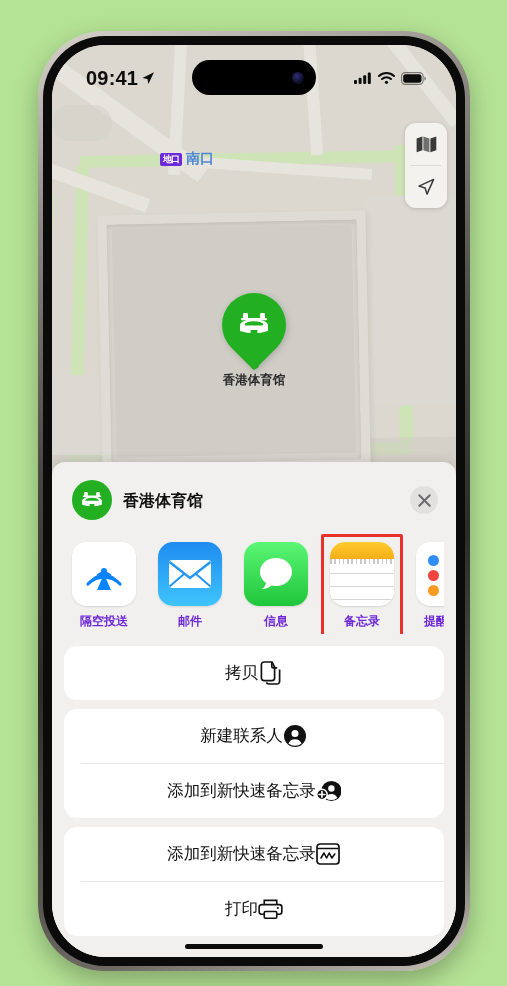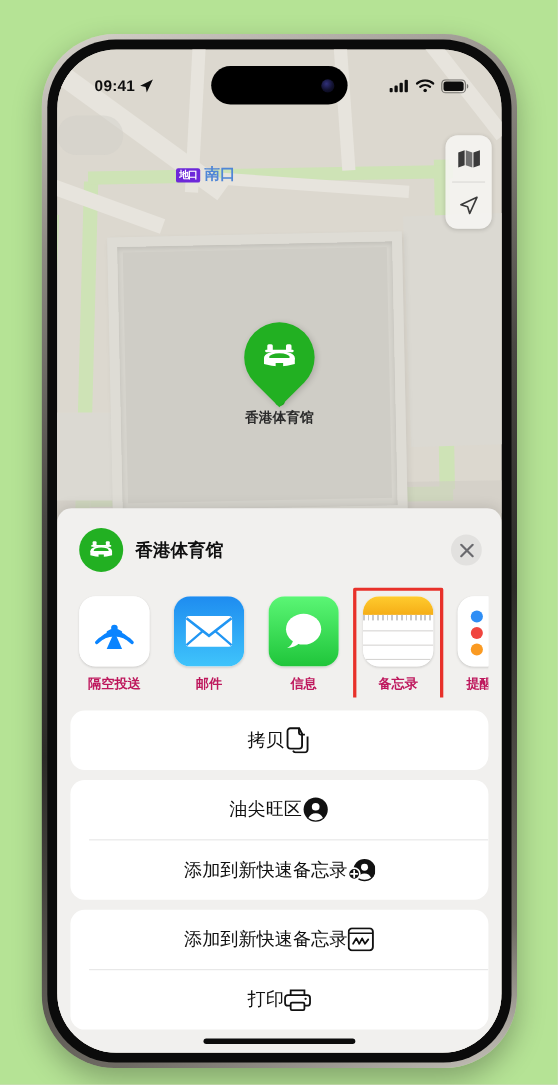--- a/index.html
+++ b/index.html
@@ -86,21 +86,21 @@
   #map-pin-dot { width: 9px; height: 9px; border-radius: 50%; background: #22b022; margin: 3px auto 0; }
   #map-pin-label { margin-top: 3px; font-size: 12.5px; font-weight: 700; color: #2b2b2b; white-space: nowrap; }
 
   
   #status-bar {
     position: absolute; left: 0; top: 0; width: 100%; height: 52px;
     display: flex; align-items: center; justify-content: space-between;
     padding: 14px 30px 0 34px; z-index: 20;
   }
   #status-left { display: flex; align-items: center; gap: 3px; }
-  #status-time { font-size: 14px; font-weight: 700; color: #0d0d0d; letter-spacing: .2px; }
+  #status-time { font-size: 20px; font-weight: 700; color: #0d0d0d; letter-spacing: .2px; }
   #status-right { display: flex; align-items: center; gap: 6px; }
 
   #dynamic-island {
     position: absolute; left: 50%; top: 15px; transform: translateX(-50%);
     width: 124px; height: 35px; border-radius: 19px; background: #000;
     z-index: 25; display: flex; align-items: center; justify-content: flex-end;
     padding-right: 12px;
   }
   #front-camera { width: 12px; height: 12px; border-radius: 50%;
     background: radial-gradient(circle at 40% 35%, #30307a 0%, #11112e 55%, #050510 100%); }
@@ -133,21 +133,21 @@
   #close-button {
     width: 28px; height: 28px; border-radius: 50%; background: #e2e1df;
     display: flex; align-items: center; justify-content: center; flex: 0 0 auto;
   }
 
   
   #app-row { display: flex; gap: 22px; padding: 8px 4px 4px 8px; overflow: hidden; }
   .app-item { width: 64px; flex: 0 0 auto; text-align: center; position: relative; }
   .app-icon { width: 64px; height: 64px; border-radius: 15px; overflow: hidden;
     box-shadow: 0 1px 2px rgba(0,0,0,.12); position: relative; background: #fff; }
-  .app-label { margin-top: 7px; font-size: 12px; color: #be185d; font-weight: 600; }
+  .app-label { margin-top: 7px; font-size: 12px; color: #6d28d9; font-weight: 600; }
   .app-item.highlighted::after {
     content: ""; position: absolute; left: -9px; top: -8px; right: -9px; bottom: -8px;
     border: 3px solid #e8312a; border-radius: 2px; pointer-events: none;
   }
 
   
   .notes-top { position: absolute; left: 0; right: 0; top: 0; height: 17px;
     background: linear-gradient(180deg,#ffcb2e,#f5ae17); }
   .notes-dots { position: absolute; left: 0; right: 0; top: 17px; height: 5px;
     background: repeating-linear-gradient(90deg,#c9c9c9 0 1.6px,transparent 1.6px 4.3px); }
@@ -366,21 +366,21 @@
                   <svg width="22" height="24" viewBox="0 0 22 24">
         <path d="M12 1 H4 a2.6 2.6 0 0 0 -2.6 2.6 V17 a2.6 2.6 0 0 0 2.6 2.6 h8 a2.6 2.6 0 0 0 2.6-2.6 V6 Z" fill="none" stroke="#111" stroke-width="1.7"></path>
         <path d="M11.8 1 v4.4 a1.4 1.4 0 0 0 1.4 1.4 h4" fill="none" stroke="#111" stroke-width="1.7"></path>
         <path d="M6.4 21.4 a2.6 2.6 0 0 0 2.6 1.6 h8 a2.6 2.6 0 0 0 2.6-2.6 V8.6" fill="none" stroke="#111" stroke-width="1.7"></path>
                   </svg>
                 </span>
               </div>
             </div>
             <div class="action-group">
               <div class="action-row">
-                <span class="action-label">油尖旺区</span>
+                <span class="action-label">新建联系人</span>
        <span class="action-icon">
                   <svg width="24" height="24" viewBox="0 0 24 24">
         <circle cx="12" cy="12" r="11" fill="#111"></circle>
         <circle cx="12" cy="9.4" r="3.5" fill="#fff"></circle>
         <path d="M5.4 19.6 a7.2 7.2 0 0 1 13.2 0 a11 11 0 0 1 -13.2 0 Z" fill="#fff"></path>
                   </svg>
                 </span>
               </div>
               <div style="height: 1px; background: rgb(230, 230, 230); margin-left: 17px;"></div>
               <div class="action-row">

